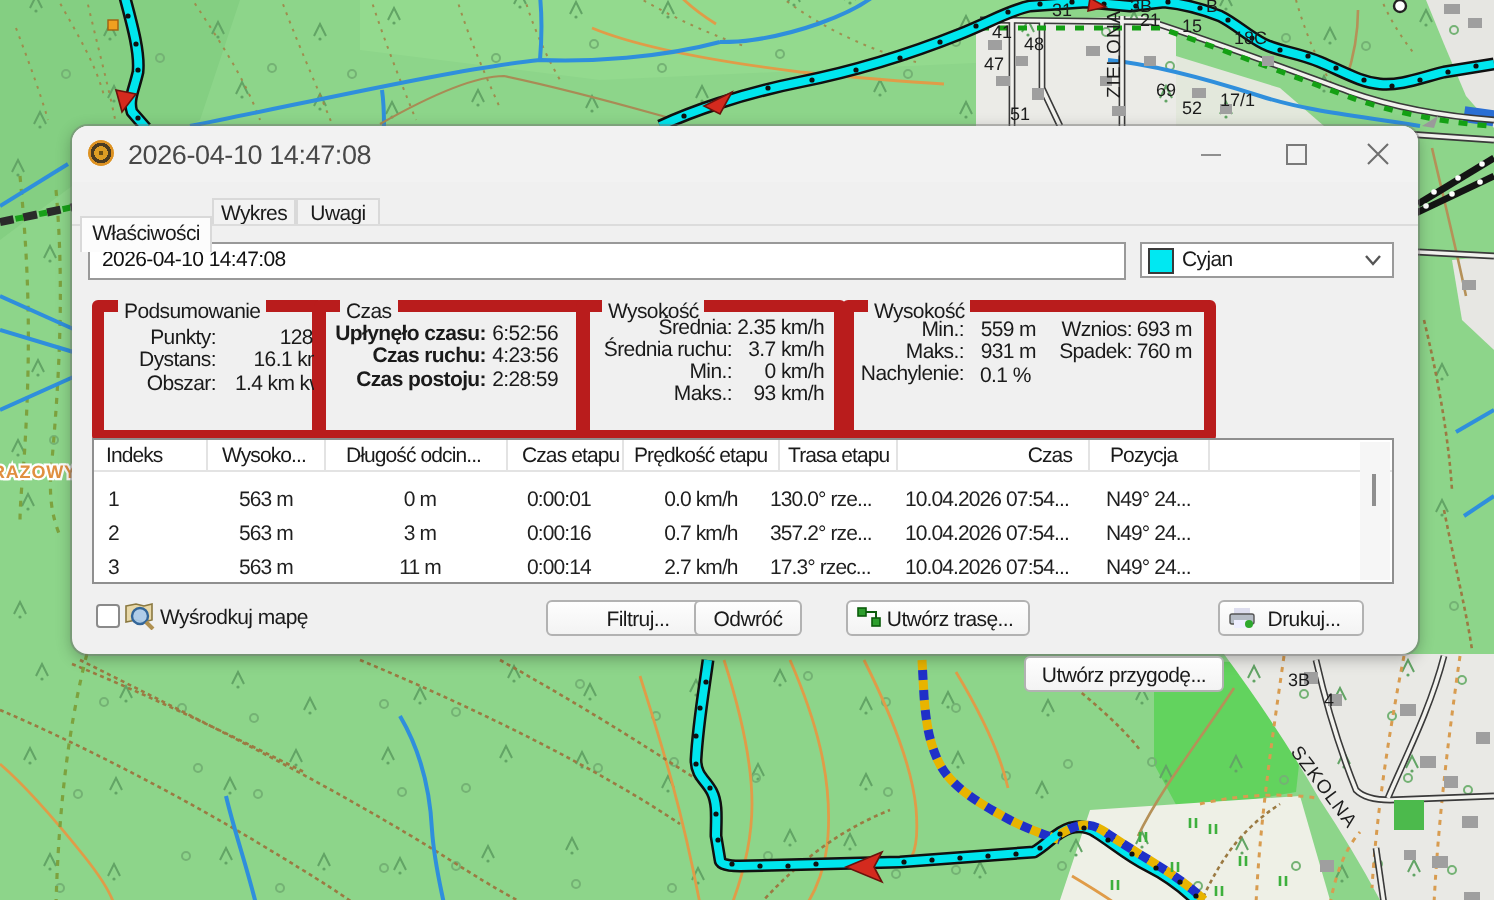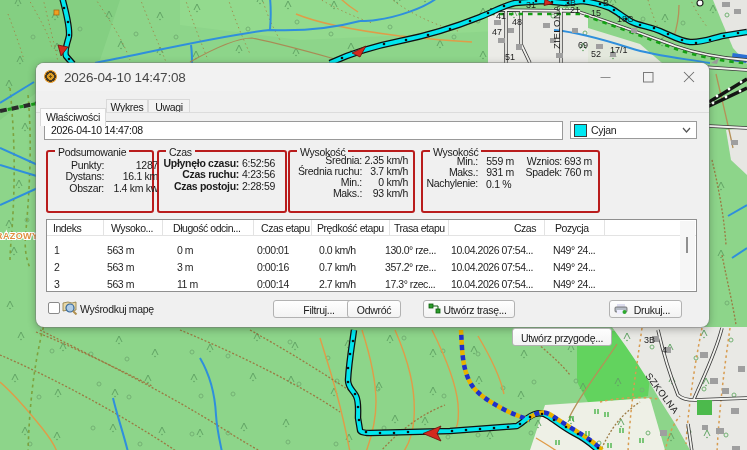--- a/index.html
+++ b/index.html
@@ -12,28 +12,28 @@
 #ticon{position:absolute;left:8px;top:7px;width:13px;height:13px;border-radius:50%;background:radial-gradient(circle at 50% 50%,#6b4e14 0 1.2px,#dd9d24 1.2px 3.4px,#4a3b22 3.4px 5.2px,#dd9222 5.2px 6.5px,rgba(230,160,50,.25) 6.5px);}
 .wbtn{position:absolute;top:0;height:28px;width:30px;color:#595959;}
 #tabs{position:absolute;left:0;top:33px;width:100%;height:16px;}
 .tab{position:absolute;top:3px;height:12px;background:#f2f2f2;border:1px solid #d9d9d9;border-bottom:none;text-align:center;font-size:10.5px;padding-top:1px;color:#1a1a1a;}
 #tab1{left:4px;top:12px;width:64px;height:15px;background:#fcfcfc;z-index:2;padding-top:2px;}
 #tabline{position:absolute;left:0;top:49px;width:100%;height:0;border-top:1px solid #dcdcdc;}
 #inp{position:absolute;left:8px;top:58px;width:511px;height:15px;background:#fff;border:1px solid #999;font-size:10.5px;padding:1.5px 0 0 6px;color:#111;}
 #combo{position:absolute;left:534px;top:58px;width:125px;height:16px;background:#fff;border:1px solid #9a9a9a;}
 #combo .sw{position:absolute;left:3px;top:2px;width:11px;height:11px;background:#00e8f2;border:1px solid #3a3a3a;}
 #combo .ct{position:absolute;left:20px;top:2px;font-size:10.5px;}
-.gb{position:absolute;top:87px;height:59px;border:2px solid #b91c1c;border-radius:3px;}
+.gb{position:absolute;top:87px;height:59px;border:6px solid #b91c1c;border-radius:3px;}
 .gb .lg{position:absolute;top:-6px;left:7px;background:#f0f0f0;padding:0 3px;font-size:10.5px;white-space:nowrap;}
 #tbl{position:absolute;left:10px;top:156px;width:649px;height:71px;background:#fff;border:1px solid #8f8f8f;font-size:10.5px;letter-spacing:-0.45px;}
 #tbl .hsep{position:absolute;top:0;height:15px;width:0;border-left:1px solid #e3e3e3;}
 #tbl .hb{position:absolute;left:0;top:15px;width:100%;height:0;border-top:1px solid #e3e3e3;}
 #tbl .hc{position:absolute;top:1.5px;white-space:nowrap;color:#1a1a1a;}
 #tbl .d{position:absolute;white-space:nowrap;color:#1f1f1f;}
-#tbl .dr{position:absolute;white-space:nowrap;color:#1f1f1f;text-align:left;}
+#tbl .dr{position:absolute;white-space:nowrap;color:#1f1f1f;text-align:center;}
 #sbar{position:absolute;right:1px;top:1px;width:15px;height:69px;background:#f6f6f6;}
 #sbar .th{position:absolute;left:6px;top:16px;width:2px;height:16px;background:#8f8f8f;}
 .btn{position:absolute;top:237px;height:13px;background:linear-gradient(#fefefe,#f3f3f3);border:1px solid #b2b2b2;border-radius:3px;font-size:10.5px;text-align:center;padding-top:3px;color:#1a1a1a;white-space:nowrap;}
 #cb{position:absolute;left:12px;top:239px;width:10px;height:10px;background:#fff;border:1px solid #8a8a8a;border-radius:2px;}
 #cbl{position:absolute;left:44px;top:240px;font-size:10.5px;}
 .micon{position:absolute;}
 </style></head>
 <body>
 <svg id="map" width="747" height="450" viewBox="0 0 747 450">
 <defs>

